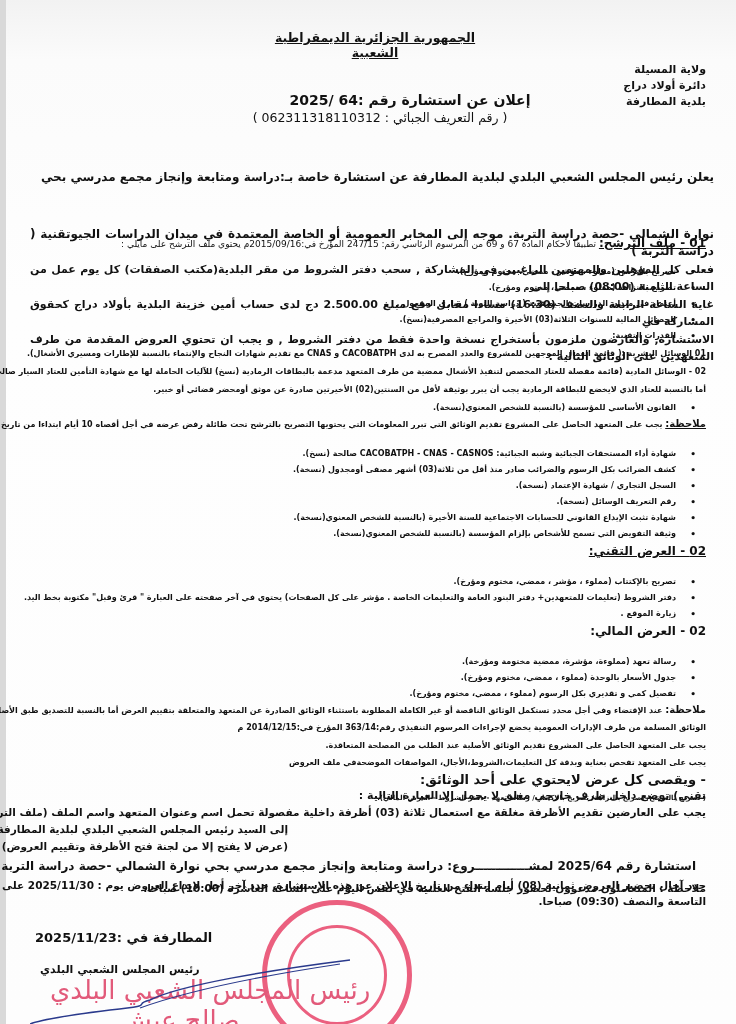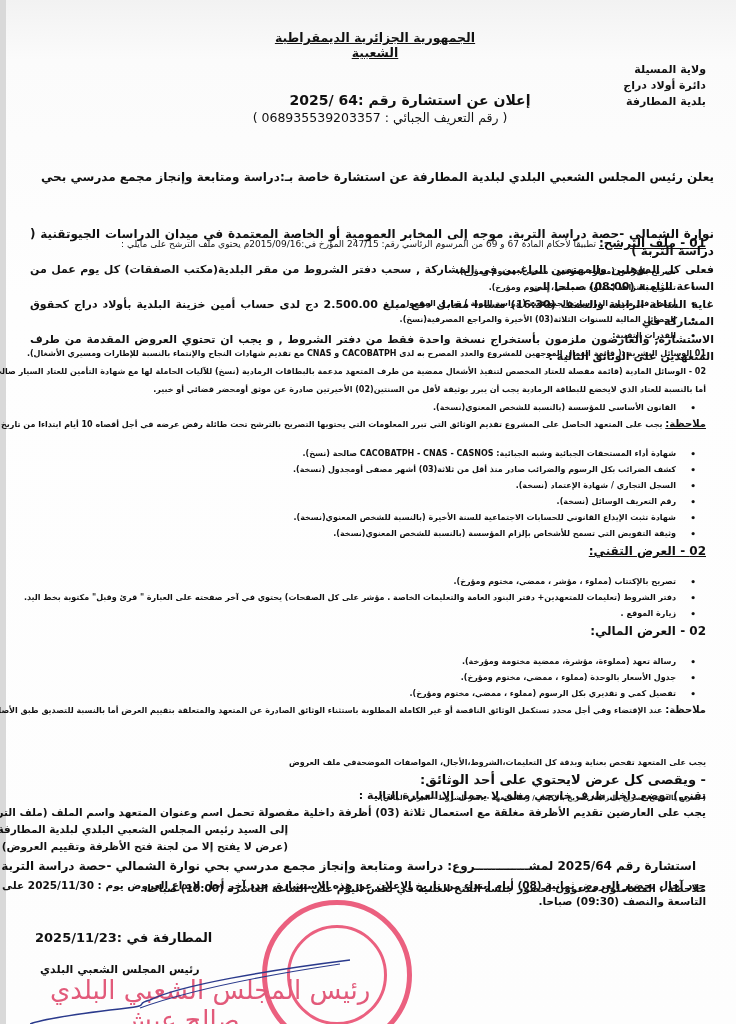--- a/index.html
+++ b/index.html
@@ -34,21 +34,21 @@
 
   <div class="abs rtl admin">
     <div>ولاية المسيلة</div>
     <div>دائرة أولاد دراج</div>
     <div>بلدية المطارفة</div>
   </div>
 
   <div class="abs rtl republic">الجمهورية الجزائرية الديمقراطية الشعبية</div>
 
   <div class="abs rtl ann-title" style="text-align:center">إعلان عن استشارة رقم :64 /2025</div>
-  <div class="abs rtl ann-id" style="text-align:center">( رقم التعريف الجبائي : 068935539203357 )</div>
+  <div class="abs rtl ann-id" style="text-align:center">( رقم التعريف الجبائي : 062311318110312 )</div>
 
   <div class="abs rtl intro">
     <div class="big">يعلن رئيس المجلس الشعبي البلدي لبلدية المطارفة عن استشارة خاصة بـ:دراسة ومتابعة وإنجاز مجمع مدرسي بحي</div>
     <div class="big">نوارة الشمالي -حصة دراسة التربة. موجه إلى المخابر العمومية أو الخاصة المعتمدة في ميدان الدراسات الجيوتقنية ( دراسة التربة )</div>
     <div>فعلى كل المؤهلين والمهتمين الراغبين في المشاركة , سحب دفتر الشروط من مقر البلدية(مكتب الصفقات) كل يوم عمل من الساعة الثامنة (08:00) صباحا إلى</div>
     <div>غاية الساعة الرابعة والنصف (16:30) مساءا مقابل دفع مبلغ 2.500.00 دج لدى حساب أمين خزينة البلدية بأولاد دراج كحقوق المشاركة في</div>
     <div>الاستشارة, والعارضون ملزمون بأستخراج نسخة واحدة فقط من دفتر الشروط , و يجب ان تحتوي العروض المقدمة من طرف المتعهدين على الوثائق التالية :</div>
   </div>
 
   <div class="abs rtl" style="right:30px;top:236px;white-space:nowrap;font-size:9px;">
@@ -88,20 +88,22 @@
   <div class="h2 rtl" style="top:624px">02 - العرض المالي:</div>
 
   <div class="bul rtl" style="top:656px">رسالة تعهد (مملوءة، مؤشرة، ممضية مختومة ومؤرخة).</div>
   <div class="bul rtl" style="top:672px">جدول الأسعار بالوحدة (مملوء ، ممضي، مختوم ومؤرخ).</div>
   <div class="bul rtl" style="top:688px">تفصيل كمي و تقديري بكل الرسوم (مملوء ، ممضي، مختوم ومؤرخ).</div>
 
   <div class="line rtl" style="right:30px;top:704px">
     <span style="font-size:10px">ملاحظة:</span>
     <span>عند الإقتضاء وفي أجل محدد تستكمل الوثائق الناقصة أو غير الكاملة المطلوبة باستثناء الوثائق الصادرة عن المتعهد والمتعلقة بتقييم العرض أما بالنسبة للتصديق طبق الأصل على نسخ</span>
   </div>
+  <div class="line rtl" style="right:30px;top:722px">الوثائق المسلمة من طرف الإدارات العمومية يخضع لإجراءات المرسوم التنفيذي رقم:363/14 المؤرخ في:2014/12/15 م</div>
+  <div class="line rtl" style="right:30px;top:740px">يجب على المتعهد الحاصل على المشروع تقديم الوثائق الأصلية عند الطلب من المصلحة المتعاقدة.</div>
   <div class="line rtl" style="right:30px;top:757px">يجب على المتعهد تفحص بعناية وبدقة كل التعليمات،الشروط،الأجال، المواصفات الموضحةفي ملف العروض</div>
 
   <div class="big2 rtl" style="right:30px;top:772px">- ويقصى كل عرض لايحتوي على أحد الوثائق:</div>
   <div class="line rtl" style="right:30px;top:792px;font-size:7px">( تصريح بالترشح/ تصريح بالنزاهة/ تصريح بالاكتتاب/ رسالة تعهد - دفتر الشروط - العرض المالي).</div>
 
   <div class="foot rtl" style="right:30px;top:804px;font-size:10.5px">يجب على العارضين تقديم الأظرفة مغلقة مع استعمال ثلاثة (03) أظرفة داخلية مفصولة تحمل اسم وعنوان المتعهد واسم الملف (ملف الترشح /ملف مالي /ملف</div>
   <div class="foot rtl" style="right:30px;top:788px;font-size:11px">تقني) توضع داخل ظرف خارجي مغلق لا يحمل إلا العبارة التالية :</div>
   <div class="foot rtl" style="right:448px;top:821px;font-size:10.5px">إلى السيد رئيس المجلس الشعبي البلدي لبلدية المطارفة</div>
   <div class="foot rtl" style="right:448px;top:838px;font-size:10.5px">(عرض لا يفتح إلا من لجنة فتح الأظرفة وتقييم العروض)</div>
 

